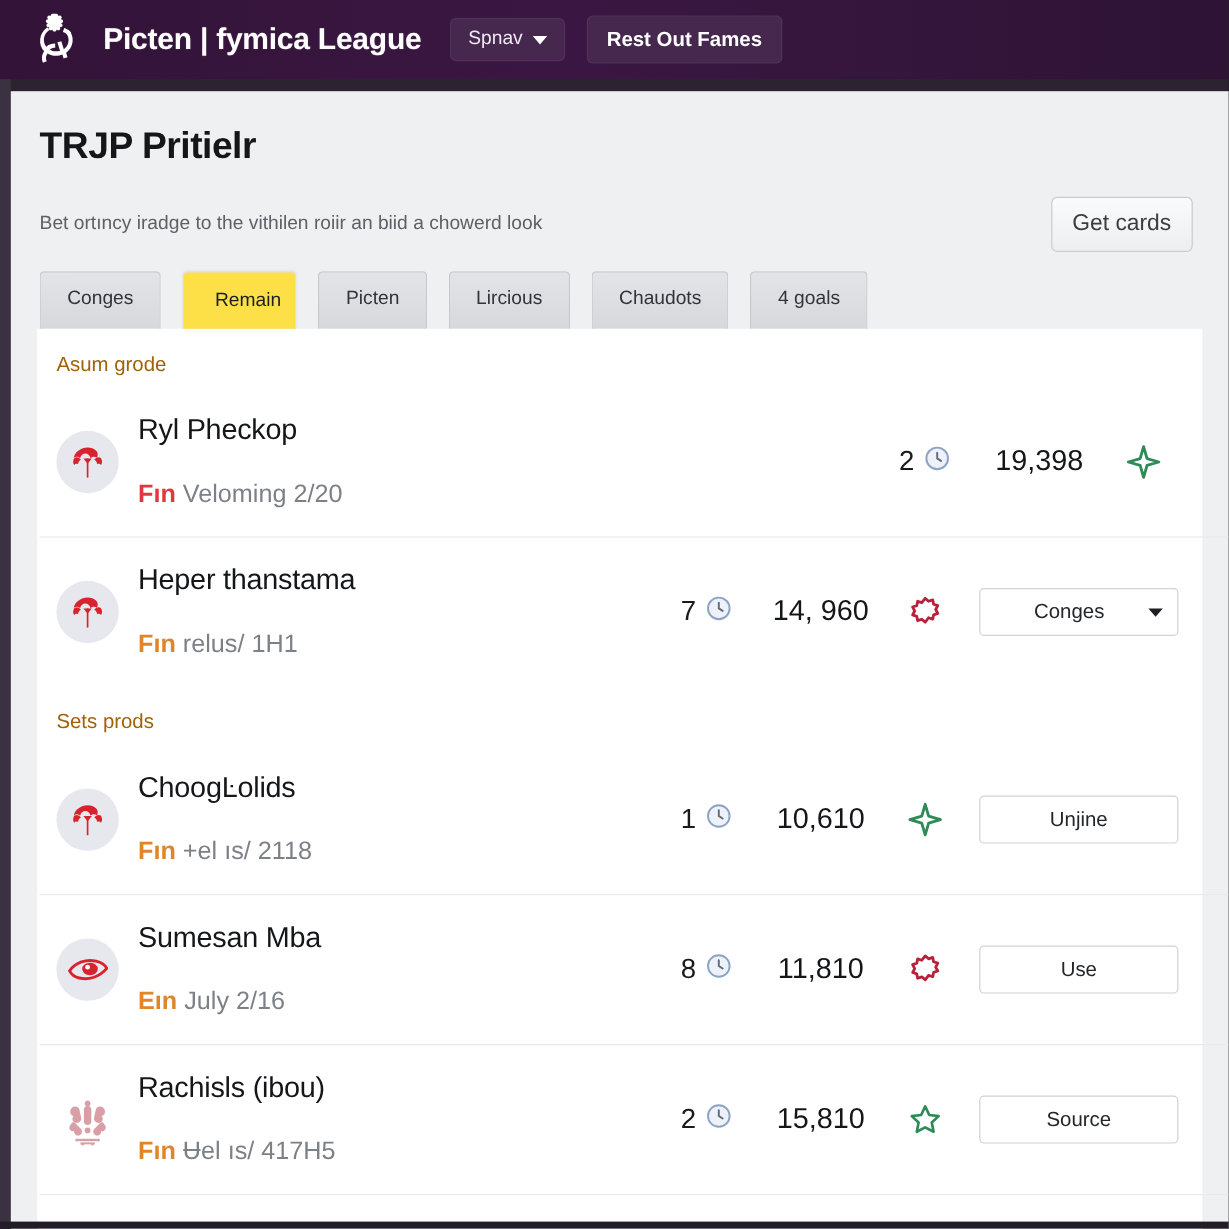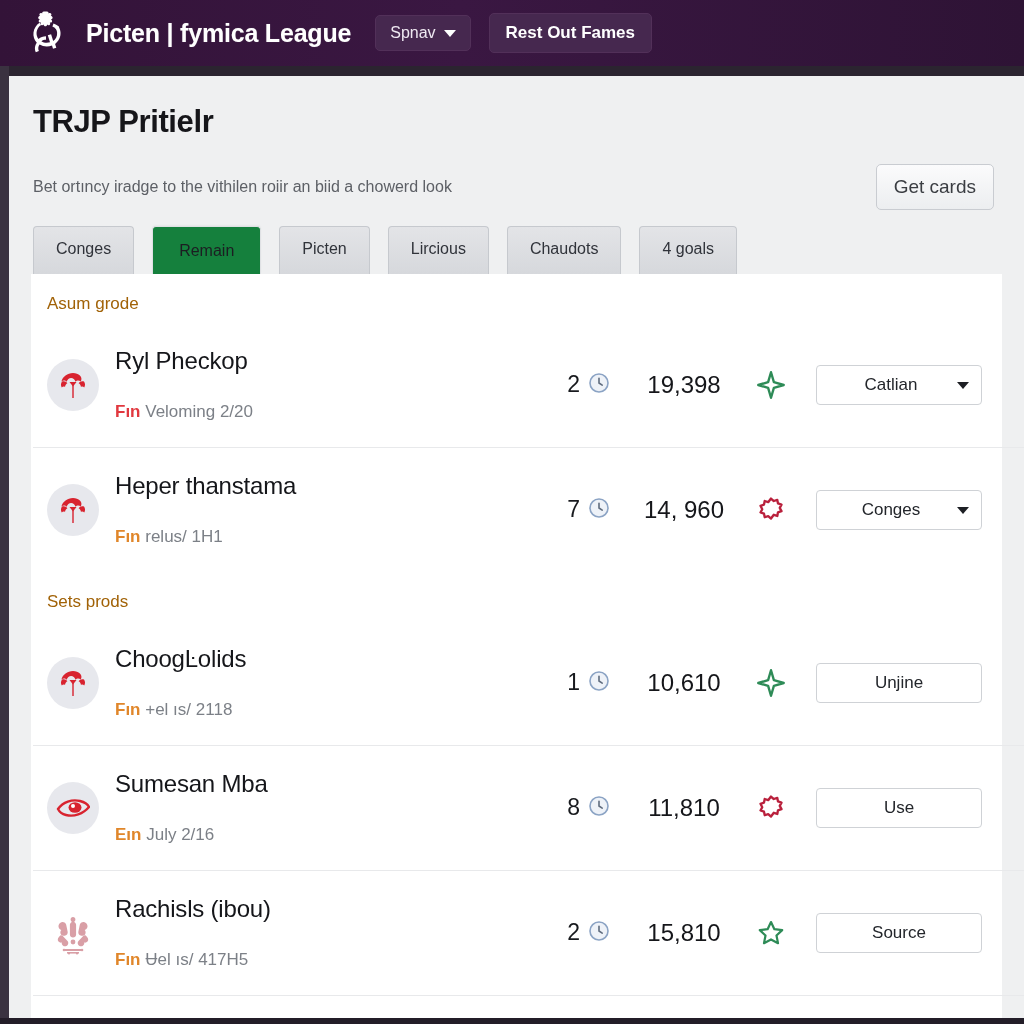--- a/index.html
+++ b/index.html
@@ -98,24 +98,24 @@
   .tab {
     background: linear-gradient(180deg,#e3e4e7 0%,#d6d8dc 100%);
     border: 1px solid #c6c9ce;
     border-bottom: none;
     border-radius: 4px 4px 0 0;
     font-size: 16px; color: #30333a;
     padding: 13px 22px 12px 22px;
     white-space: nowrap;
   }
   .tab.active {
-    background: #15803d;
+    background: #fde047;
     border-color: #dfe1e4;
     color: #1c1e22;
-    padding: 15px 26px 14px 26px;
+    padding: 15px 12px 14px 26px;
     box-shadow: 0 -1px 2px rgba(0,0,0,.04);
   }
 
   
   .card {
     margin: 0 22px 0 22px;
     background: #ffffff;
     min-height: 760px;
     position: relative;
   }
@@ -144,21 +144,21 @@
   }
   .badge.plain { background: transparent; }
   .badge svg { display: block; }
 
   .names { flex: 1 1 auto; min-width: 0; }
   .club-name {
     font-size: 24px; color: #15161a; letter-spacing: -0.2px;
     white-space: nowrap; overflow: hidden;
   }
   .club-meta {
-    margin-top: 27px; font-size: 17px; color: #7c8087;
+    margin-top: 27px; font-size: 21px; color: #7c8087;
     white-space: nowrap;
   }
   .club-meta .tag { font-weight: bold; }
 
   .metrics { display: flex; align-items: center; flex: 0 0 auto; }
   .count { font-size: 23px; color: #181a1e; }
   .clock-icon { margin: 0 16px 0 8px; }
   .big-num {
     font-size: 24px; color: #15161a;
     min-width: 116px; text-align: center;
@@ -251,24 +251,20 @@
             <span class="clock-icon"><svg width="22" height="22" viewBox="0 0 22 22">
                 <circle cx="11" cy="11" r="9" fill="#eef2f8" stroke="#8ba3c4" stroke-width="1.6"></circle>
                 <path d="M11 6.2V11l3.2 2.1" stroke="#5e6b7d" stroke-width="1.6" fill="none" stroke-linecap="round"></path>
               </svg></span>
             <span class="big-num">19,398</span>
             <span class="star-slot">
               <svg width="30" height="30" viewBox="0 0 24 24">
                 <path d="M12 1.8l2.3 7.9 7.9 2.3-7.9 2.3-2.3 7.9-2.3-7.9L1.8 12l7.9-2.3z" fill="none" stroke="#2e8b57" stroke-width="1.9" stroke-linejoin="round"></path>
               </svg>
             </span>
-            <div class="action has-caret">
-              <span>Catlian</span>
-              <span class="sel-caret"></span>
-            </div>
           </div>
         </div>
         <div class="row row-divider">
           <div class="badge">
             <svg width="34" height="32" viewBox="0 0 34 32">
               <path d="M17 4c-5.6 0-10.3 3.6-11.6 8.4 1.9-1.3 4.1-1.1 5.3.4.6-2.3 2.4-3.9 4.4-3.9s3.8 1.6 4.4 3.9c1.2-1.5 3.4-1.7 5.3-.4C27.3 7.6 22.6 4 17 4z" fill="#d8232f"></path>
               <path d="M6 12.6c-1.3 1.8-1.4 4.2-.2 6 .8-1.1 2.2-1.4 3.2-.7.2-1.7 1.1-3.1 2.4-3.7-1.1-1.9-3.6-2.6-5.4-1.6z" fill="#d8232f"></path>
               <path d="M28 12.6c1.3 1.8 1.4 4.2.2 6-.8-1.1-2.2-1.4-3.2-.7-.2-1.7-1.1-3.1-2.4-3.7 1.1-1.9 3.6-2.6 5.4-1.6z" fill="#d8232f"></path>
               <rect x="16.3" y="13" width="1.4" height="16" fill="#d8232f"></rect>
               <path d="M13.5 13h7l-3.5 4.5z" fill="#d8232f"></path>

